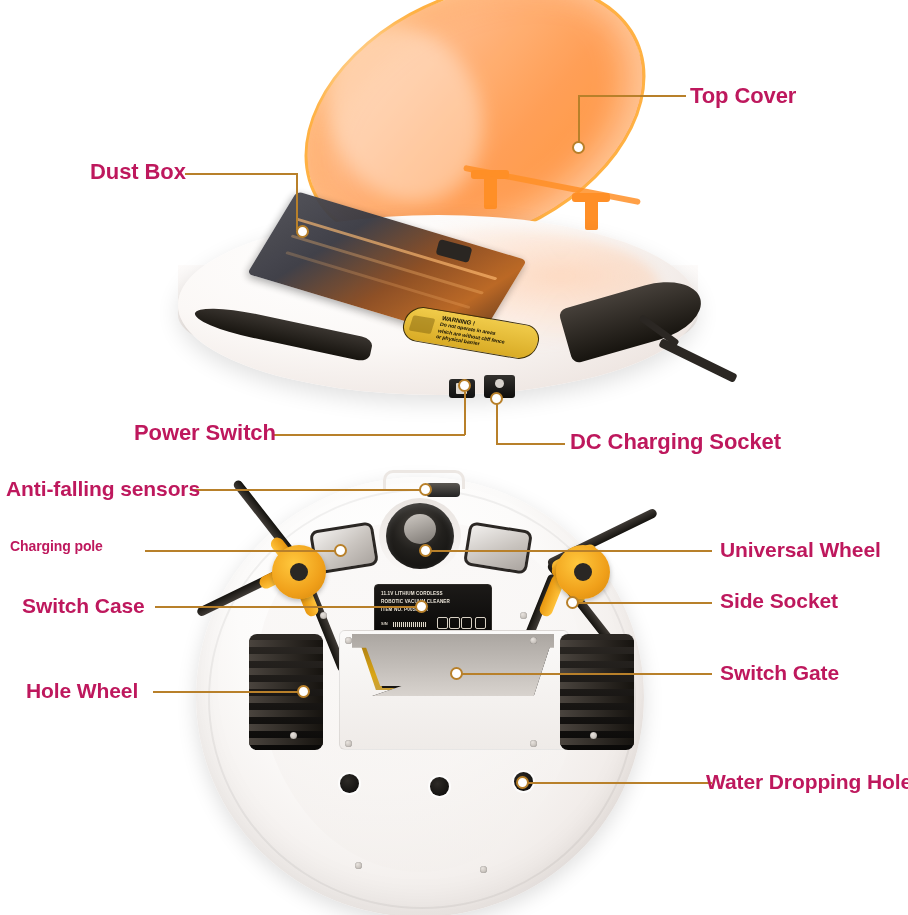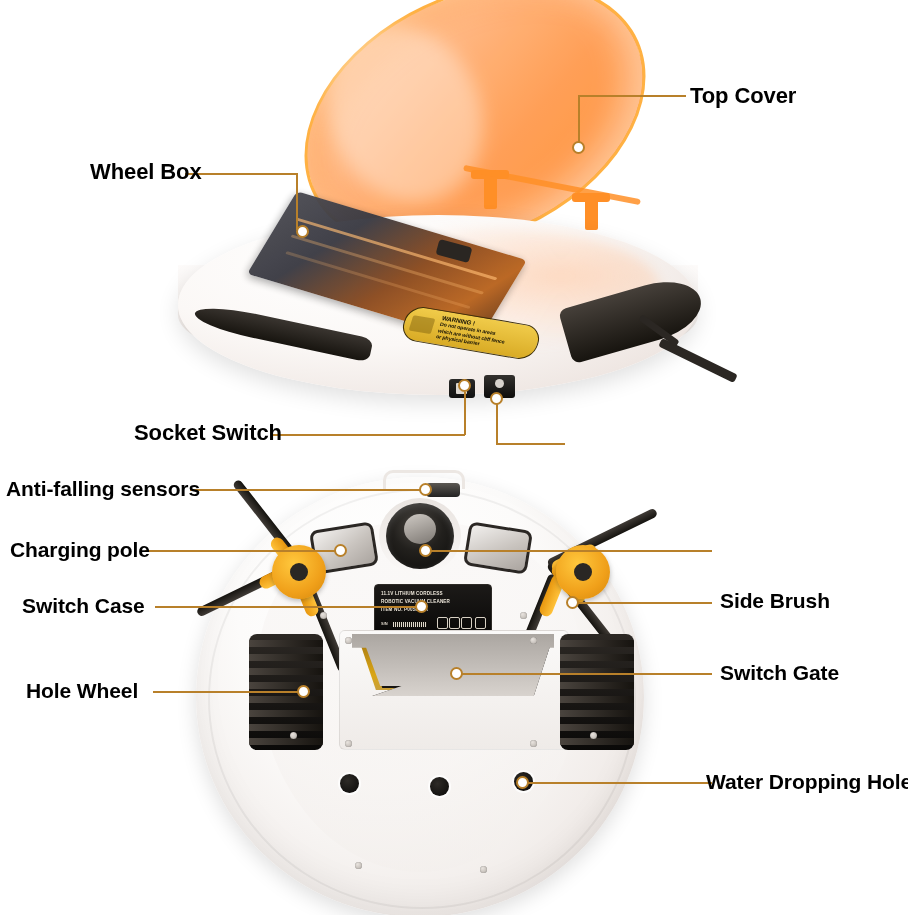--- a/index.html
+++ b/index.html
@@ -2,21 +2,21 @@
 <html><head>
 <meta charset="utf-8">
 <style>
   html,body{margin:0;padding:0;background:#fff;}
   body{width:908px;height:915px;position:relative;overflow:hidden;
        font-family:"Liberation Sans","DejaVu Sans",sans-serif;}
 
   #stage{position:absolute;left:0;top:0;width:908px;height:915px;background:#ffffff;}
 
   
-  .callout{position:absolute;font-weight:700;color:#000000;white-space:nowrap;
+  .callout{position:absolute;font-weight:700;color:#be185d;white-space:nowrap;
            letter-spacing:-0.1px;line-height:1;}
 
   
   .lead{position:absolute;background:#b8802a;}
   .lead.h{height:2px;}
   .lead.v{width:2px;}
   .dot{position:absolute;width:13px;height:13px;border-radius:50%;
        background:#ffffff;border:2px solid #b8802a;box-sizing:border-box;}
 
   
@@ -226,30 +226,31 @@
     <div class="dcsock"></div>
 
     <div class="lead h" style="left:578px;top:95px;width:108px;"></div>
     <div class="lead v" style="left:578px;top:95px;height:52px;"></div>
     <div class="dot" style="left:572px;top:141px;"></div>
     <div class="callout" style="left:690px;top:85px;font-size:22px;">Top Cover</div>
 
     <div class="lead h" style="left:185px;top:173px;width:113px;"></div>
     <div class="lead v" style="left:296px;top:173px;height:57px;"></div>
     <div class="dot" style="left:296px;top:225px;"></div>
-    <div class="callout" style="left:90px;top:161px;font-size:22px;">Wheel Box</div>
+    <div class="callout" style="left:90px;top:161px;font-size:22px;">Dust Box</div>
 
     <div class="lead h" style="left:272px;top:434px;width:193px;"></div>
     <div class="lead v" style="left:464px;top:392px;height:43px;"></div>
     <div class="dot" style="left:458px;top:379px;"></div>
-    <div class="callout" style="left:134px;top:422px;font-size:22px;">Socket Switch</div>
+    <div class="callout" style="left:134px;top:422px;font-size:22px;">Power Switch</div>
 
     <div class="lead h" style="left:496px;top:443px;width:69px;"></div>
     <div class="lead v" style="left:496px;top:402px;height:43px;"></div>
     <div class="dot" style="left:490px;top:392px;"></div>
+    <div class="callout" style="left:570px;top:431px;font-size:22px;">DC Charging Socket</div>
   </div>
 
   <div id="botview">
 
     <div class="disc"></div>
     <div class="disc-rim"></div>
     <div class="disc-inner"></div>
 
     <div class="afs-handle"></div>
     <div class="afs"></div>
@@ -329,36 +330,37 @@
     <div class="screw" style="left:590px;top:270px;"></div>
     <div class="screw" style="left:355px;top:400px;"></div>
     <div class="screw" style="left:480px;top:404px;"></div>
 
     <div class="lead h" style="left:190px;top:27px;width:238px;"></div>
     <div class="dot" style="left:419px;top:21px;"></div>
     <div class="callout" style="left:6px;top:16px;font-size:21px;">Anti-falling sensors</div>
 
     <div class="lead h" style="left:145px;top:88px;width:198px;"></div>
     <div class="dot" style="left:334px;top:82px;"></div>
-    <div class="callout" style="left:10px;top:77px;font-size:21px;">Charging pole</div>
+    <div class="callout" style="left:10px;top:77px;font-size:14px;">Charging pole</div>
 
     <div class="lead h" style="left:155px;top:144px;width:267px;"></div>
     <div class="dot" style="left:415px;top:138px;"></div>
     <div class="callout" style="left:22px;top:133px;font-size:21px;">Switch Case</div>
 
     <div class="lead h" style="left:153px;top:229px;width:152px;"></div>
     <div class="dot" style="left:297px;top:223px;"></div>
     <div class="callout" style="left:26px;top:218px;font-size:21px;">Hole Wheel</div>
 
     <div class="lead h" style="left:425px;top:88px;width:287px;"></div>
     <div class="dot" style="left:419px;top:82px;"></div>
+    <div class="callout" style="left:720px;top:77px;font-size:21px;">Universal Wheel</div>
 
     <div class="lead h" style="left:572px;top:140px;width:140px;"></div>
     <div class="dot" style="left:566px;top:134px;"></div>
-    <div class="callout" style="left:720px;top:128px;font-size:21px;">Side Brush</div>
+    <div class="callout" style="left:720px;top:128px;font-size:21px;">Side Socket</div>
 
     <div class="lead h" style="left:456px;top:211px;width:256px;"></div>
     <div class="dot" style="left:450px;top:205px;"></div>
     <div class="callout" style="left:720px;top:200px;font-size:21px;">Switch Gate</div>
 
     <div class="lead h" style="left:527px;top:320px;width:185px;"></div>
     <div class="dot" style="left:516px;top:314px;"></div>
     <div class="callout" style="left:706px;top:309px;font-size:21px;">Water Dropping Hole</div>
   </div>
 

